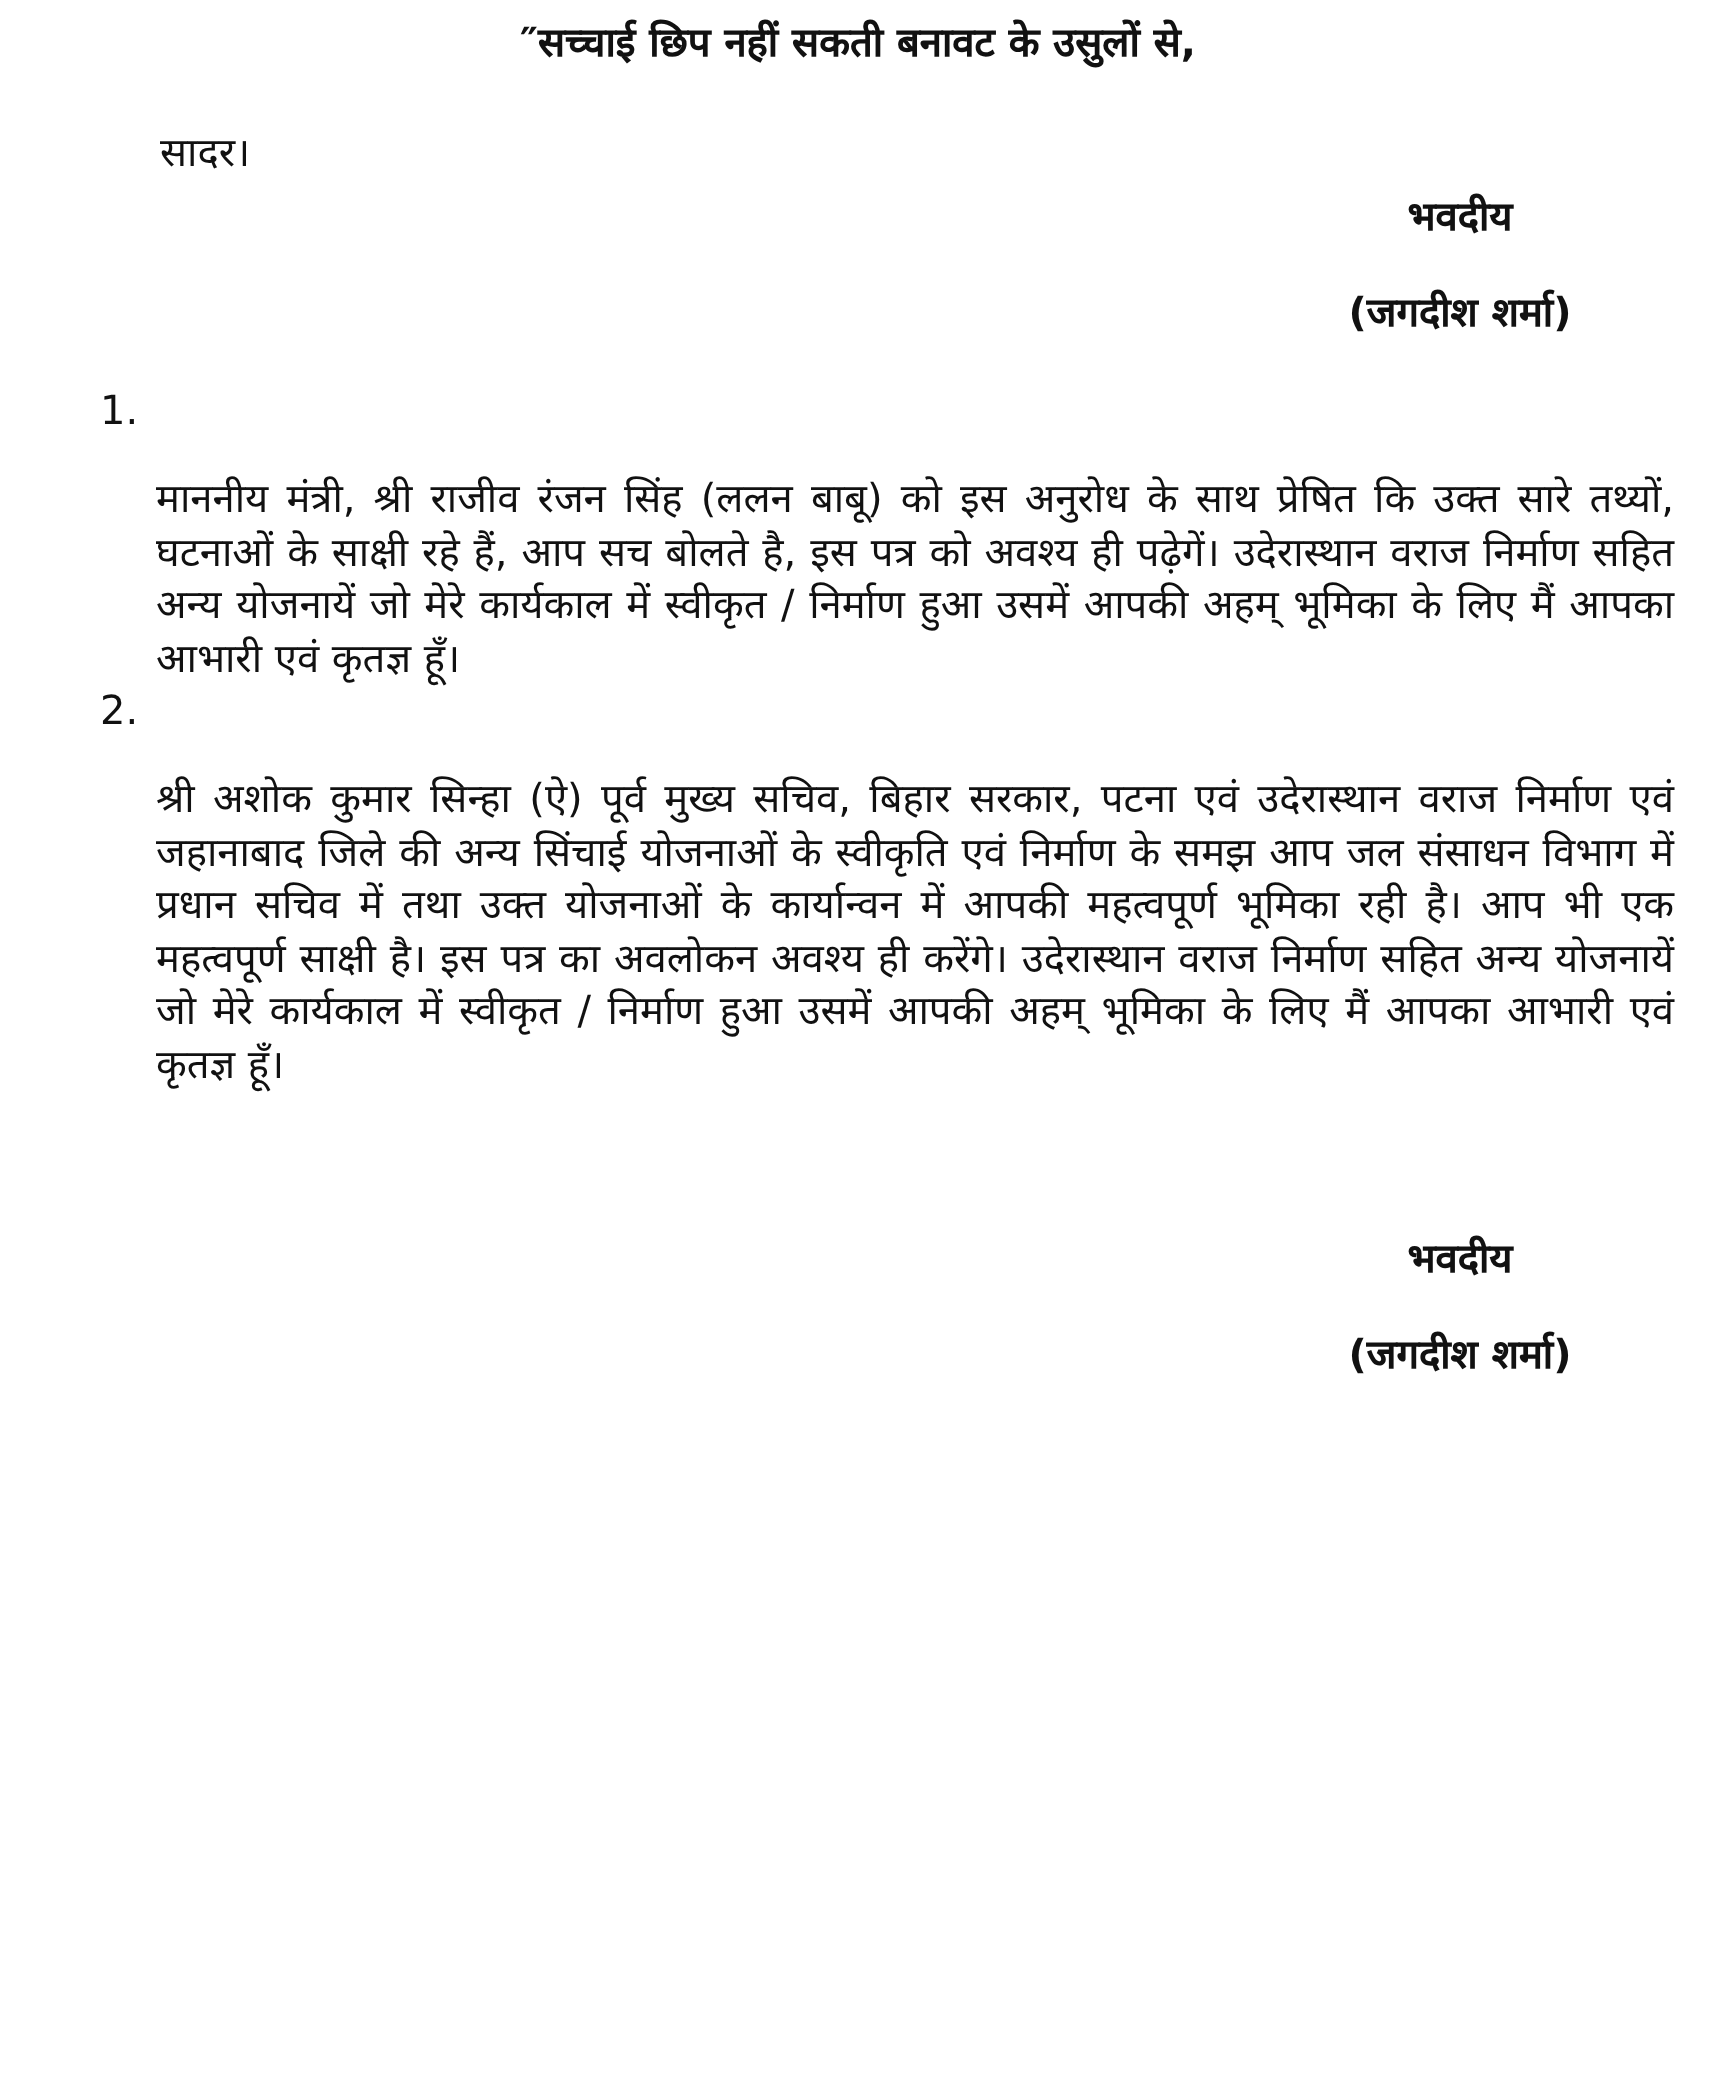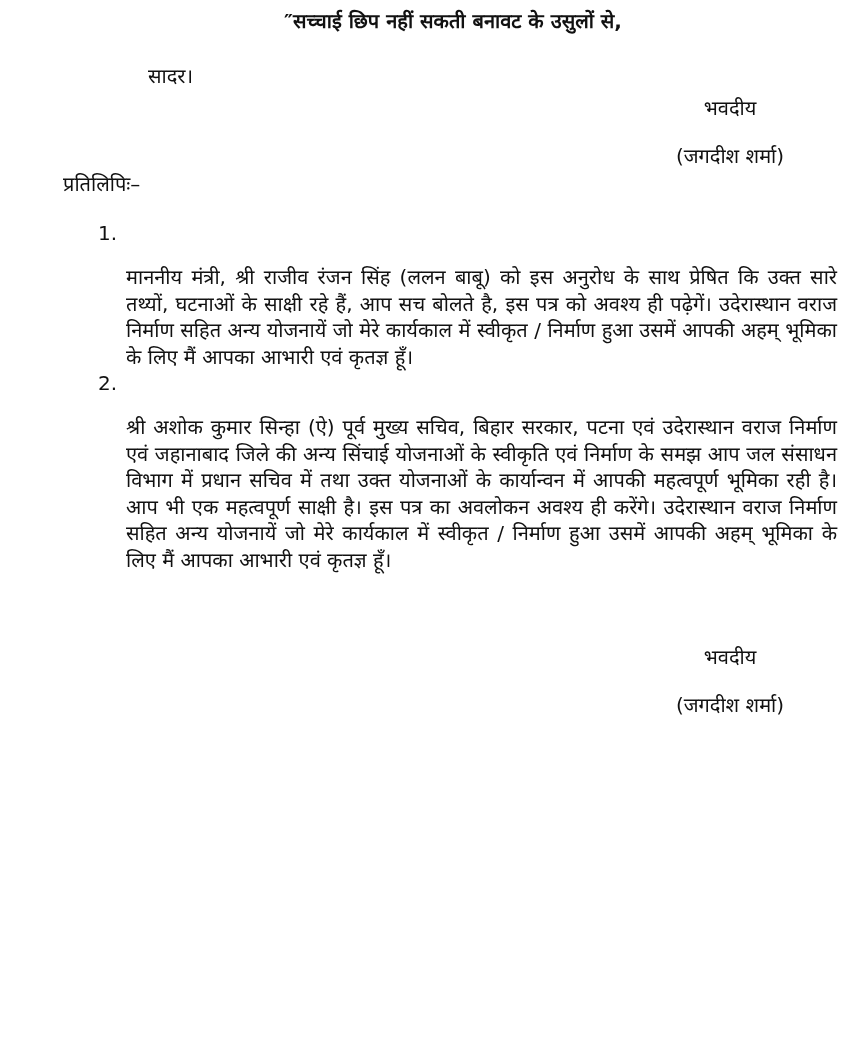--- a/index.html
+++ b/index.html
@@ -12,47 +12,47 @@
     background: #ffffff;
     color: var(--text-color, #111111);
     font-family: "DejaVu Sans", sans-serif;
     overflow: hidden;
   }
   .page {
     position: relative;
     width: 858px;
     height: 1048px;
     box-sizing: border-box;
-    padding-left: 48px;
   }
   .quote-block {
     padding-top: 6px;
     text-align: center;
     font-weight: bold;
     font-size: 20px;
     line-height: 30px;
   }
   .body-paragraph {
     margin: 25px 13px 0 14px;
     text-align: justify;
     font-size: 20px;
     line-height: 33px;
   }
   .salutation {
-    margin: 28px 0 0 100px;
+    margin: 28px 0 0 80px;
     font-size: 20px;
     line-height: 24px;
   }
   .signoff {
     width: 200px;
     margin-left: auto;
     margin-right: 28px;
     text-align: center;
     font-size: 20px;
     line-height: 24px;
+    font-weight: bold;
   }
   .signoff-top { margin-top: 8px; }
   .signoff .name { margin-top: 24px; }
   .copy-label {
     margin: 4px 0 0 15px;
     font-size: 20px;
     line-height: 24px;
   }
   .copy-list {
     margin: 24px 21px 0 50px;
@@ -84,21 +84,20 @@
   </div>
 
 
   <div class="salutation">सादर।</div>
 
   <div class="signoff signoff-top">
     <div class="closing">भवदीय</div>
     <div class="name">(जगदीश शर्मा)</div>
   </div>
 
-  <div class="copy-label">प्रतिलिपिः–</div>
 
   <div class="copy-list">
     <div class="copy-item">
       <div class="num">1.</div>
       <div class="txt">माननीय मंत्री, श्री राजीव रंजन सिंह (ललन बाबू) को इस अनुरोध के साथ प्रेषित कि उक्त सारे तथ्यों, घटनाओं के साक्षी रहे हैं, आप सच बोलते है, इस पत्र को अवश्य ही पढ़ेगें। उदेरास्थान वराज निर्माण सहित अन्य योजनायें जो मेरे कार्यकाल में स्वीकृत / निर्माण हुआ उसमें आपकी अहम् भूमिका के लिए मैं आपका आभारी एवं कृतज्ञ हूँ।</div>
     </div>
     <div class="copy-item">
       <div class="num">2.</div>
       <div class="txt">श्री अशोक कुमार सिन्हा (ऐ) पूर्व मुख्य सचिव, बिहार सरकार, पटना एवं उदेरास्थान वराज निर्माण एवं जहानाबाद जिले की अन्य सिंचाई योजनाओं के स्वीकृति एवं निर्माण के समझ आप जल संसाधन विभाग में प्रधान सचिव में तथा उक्त योजनाओं के कार्यान्वन में आपकी महत्वपूर्ण भूमिका रही है। आप भी एक महत्वपूर्ण साक्षी है। इस पत्र का अवलोकन अवश्य ही करेंगे। उदेरास्थान वराज निर्माण सहित अन्य योजनायें जो मेरे कार्यकाल में स्वीकृत / निर्माण हुआ उसमें आपकी अहम् भूमिका के लिए मैं आपका आभारी एवं कृतज्ञ हूँ।</div>
     </div>

